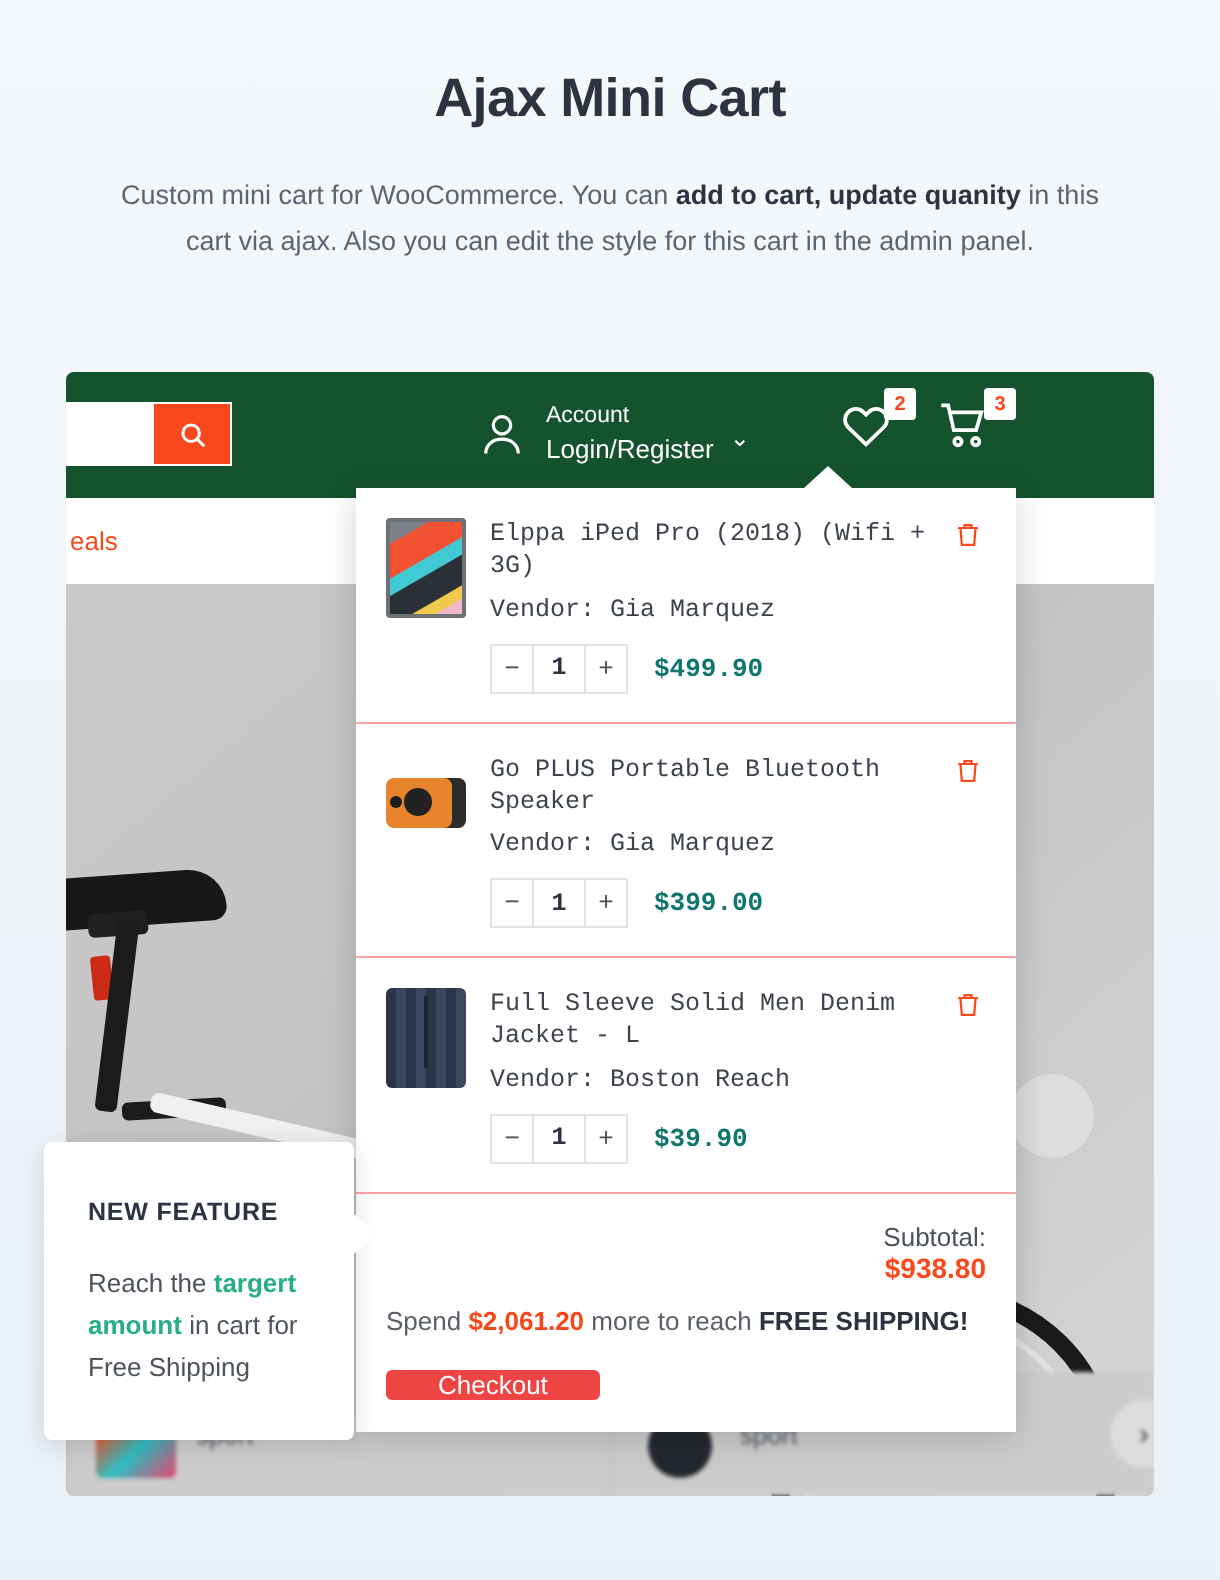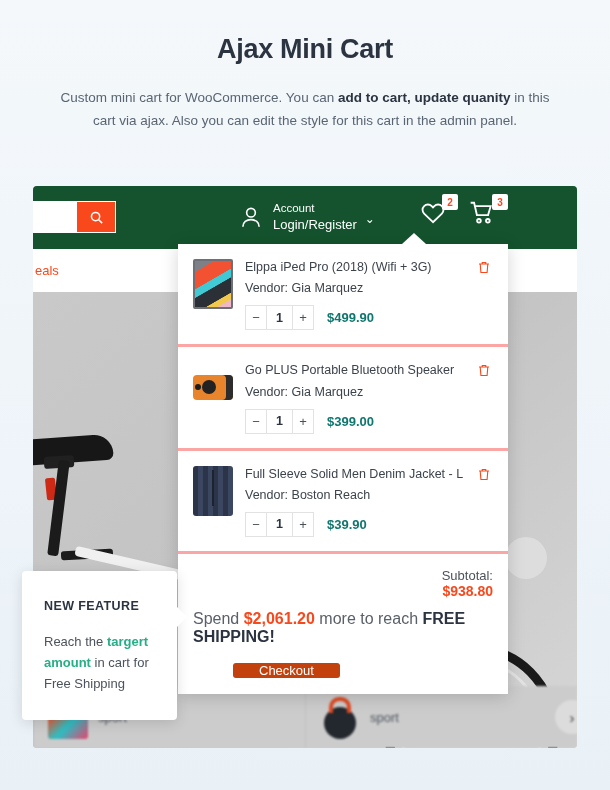--- a/index.html
+++ b/index.html
@@ -160,21 +160,22 @@
     z-index: 20;
   }
   .minicart::before {
     content: ""; position: absolute; top: -11px; right: 82px;
     border-left: 12px solid transparent;
     border-right: 12px solid transparent;
     border-bottom: 11px solid #fff;
   }
   .cart-item {
     display: flex; padding: 15px 15px 14px;
-    border-bottom: 3px solid #fca5a5;
+    border-bottom: 1px solid #fca5a5;
+    font-family: Liberation Mono, monospace;
   }
   .ci-thumb {
     width: 40px; min-width: 40px; height: 50px; margin-right: 12px;
     border-radius: 2px; overflow: hidden; position: relative;
   }
   .thumb-ipad {
     background: linear-gradient(150deg,#7d8086 0 16%, #f25232 17% 42%,
                 #41c9d4 43% 55%, #2b2f36 56% 78%, #f2c94c 79% 88%, #eeb8c8 89% 100%);
     border: 2px solid #6d7076;
   }
@@ -226,32 +227,32 @@
   .subtotal-row .lbl { font-size: 13px; color: #4c535c; }
   .subtotal-row .val { font-size: 14px; font-weight: 700; color: #f8481c; }
   .progress {
     margin-top: 13px; height: 15px; background: #ededed; position: relative;
   }
   .progress .fill {
     height: 100%; background: #f8481c; display: flex; align-items: center;
     justify-content: center; color: #fff; font-size: 10px; font-weight: 700;
   }
   .spend {
-    margin-top: 11px; font-size: 16px; color: #5a6068;
+    margin-top: 11px; font-size: 13px; color: #5a6068;
   }
   .spend .amt { color: #f8481c; font-weight: 700; }
   .spend b { color: #2b3440; font-weight: 700; }
   .cart-btns {
     display: flex; justify-content: space-between; align-items: center;
     margin-top: 17px;
   }
   .btn-checkout {
-    background: #c2410c; color: #fff; border: none;
+    background: #ef4444; color: #fff; border: none;
     padding: 0 26px; font-size: 13px; border-radius: 3px;
-    font-family: inherit; cursor: pointer; margin-left: 40px;
+    font-family: inherit; cursor: pointer;
   }
   .btn-viewcart {
     background: #fff; color: #f8481c; border: 1px solid #f9a58c;
     padding: 10px 22px; font-size: 13px; border-radius: 3px;
     font-family: inherit; cursor: pointer;
   }
 
   
   .callout {
     position: absolute; left: 22px; top: 571px;

